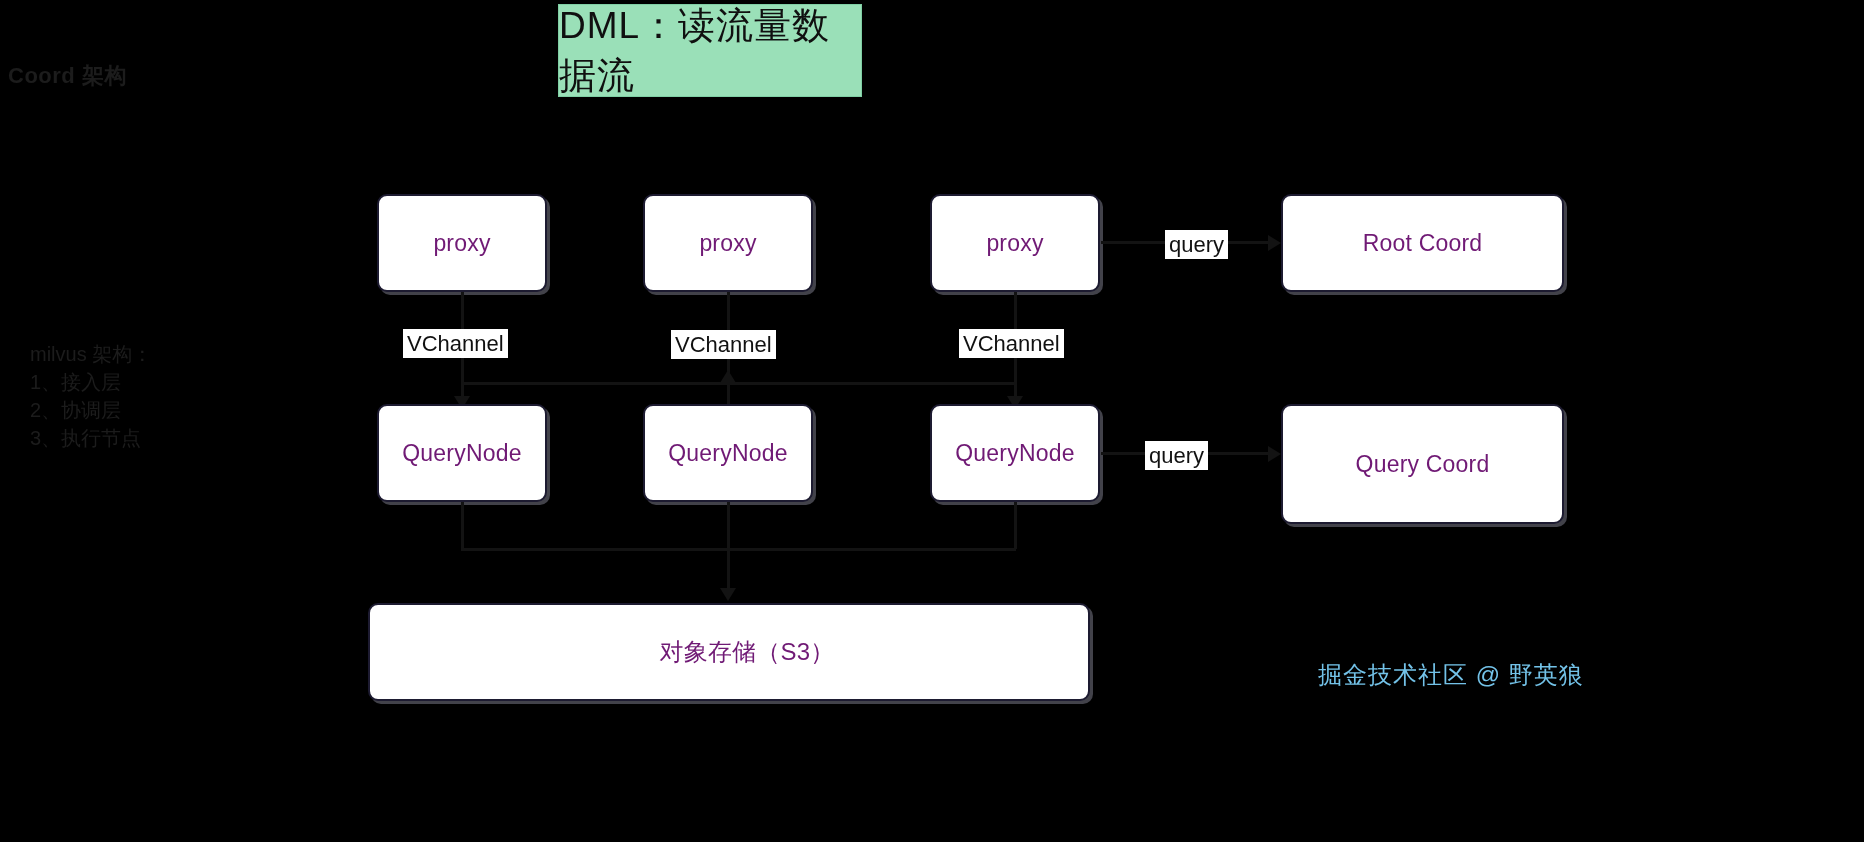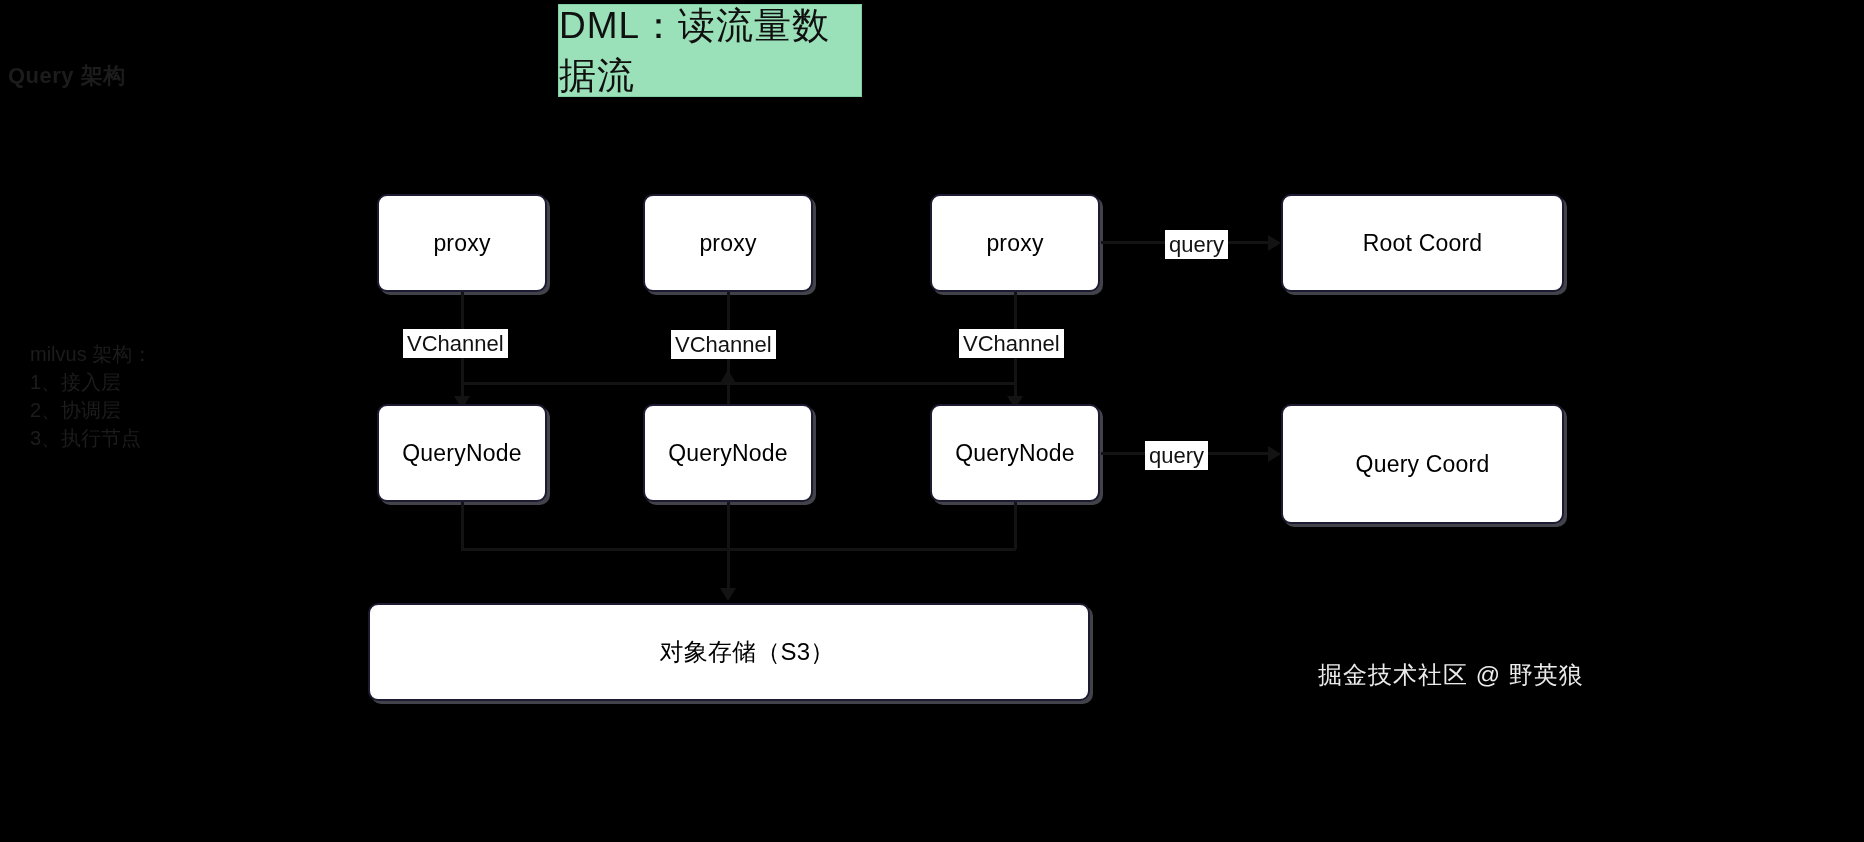--- a/index.html
+++ b/index.html
@@ -18,21 +18,21 @@
 
   
   .node {
     position: absolute;
     background: #ffffff;
     border: 2px solid #1d1b31;
     border-radius: 10px;
     display: flex;
     align-items: center;
     justify-content: center;
-    color: #000000;
+    color: #701a75;
     font-size: 23px;
     letter-spacing: .2px;
     box-shadow: 3px 3px 0 rgba(120,120,135,.55);
   }
   .node.cjk { font-size: 24px; }
 
   
   .title-box {
     position: absolute;
     background: #9ae0b8;
@@ -93,33 +93,33 @@
     font-size: 20px;
     line-height: 28px;
     white-space: pre;
     user-select: none;
   }
   .ghost.head { font-size: 22px; font-weight: bold; letter-spacing: .5px; }
 
   
   .watermark {
     position: absolute;
-    color: #ffffff;
+    color: #7dd3fc;
     font-size: 24px;
     letter-spacing: 1px;
     white-space: nowrap;
     opacity: .92;
   }
 </style>
 </head>
 <body>
 
 <div id="canvas">
 
-  <div class="ghost head" style="left:8px; top:62px;">Query 架构</div>
+  <div class="ghost head" style="left:8px; top:62px;">Coord 架构</div>
 
   <div class="ghost" style="left:8px; top:340px;margin-left:22px;">milvus 架构：
 1、接入层
 2、协调层
 3、执行节点</div>
 
   <div class="title-box" style="left:558px; top:4px; width:304px; height:93px;">DML：读流量数据流</div>
 
   <div class="node" style="left:377px; top:194px; width:170px; height:98px;">proxy</div>
 

